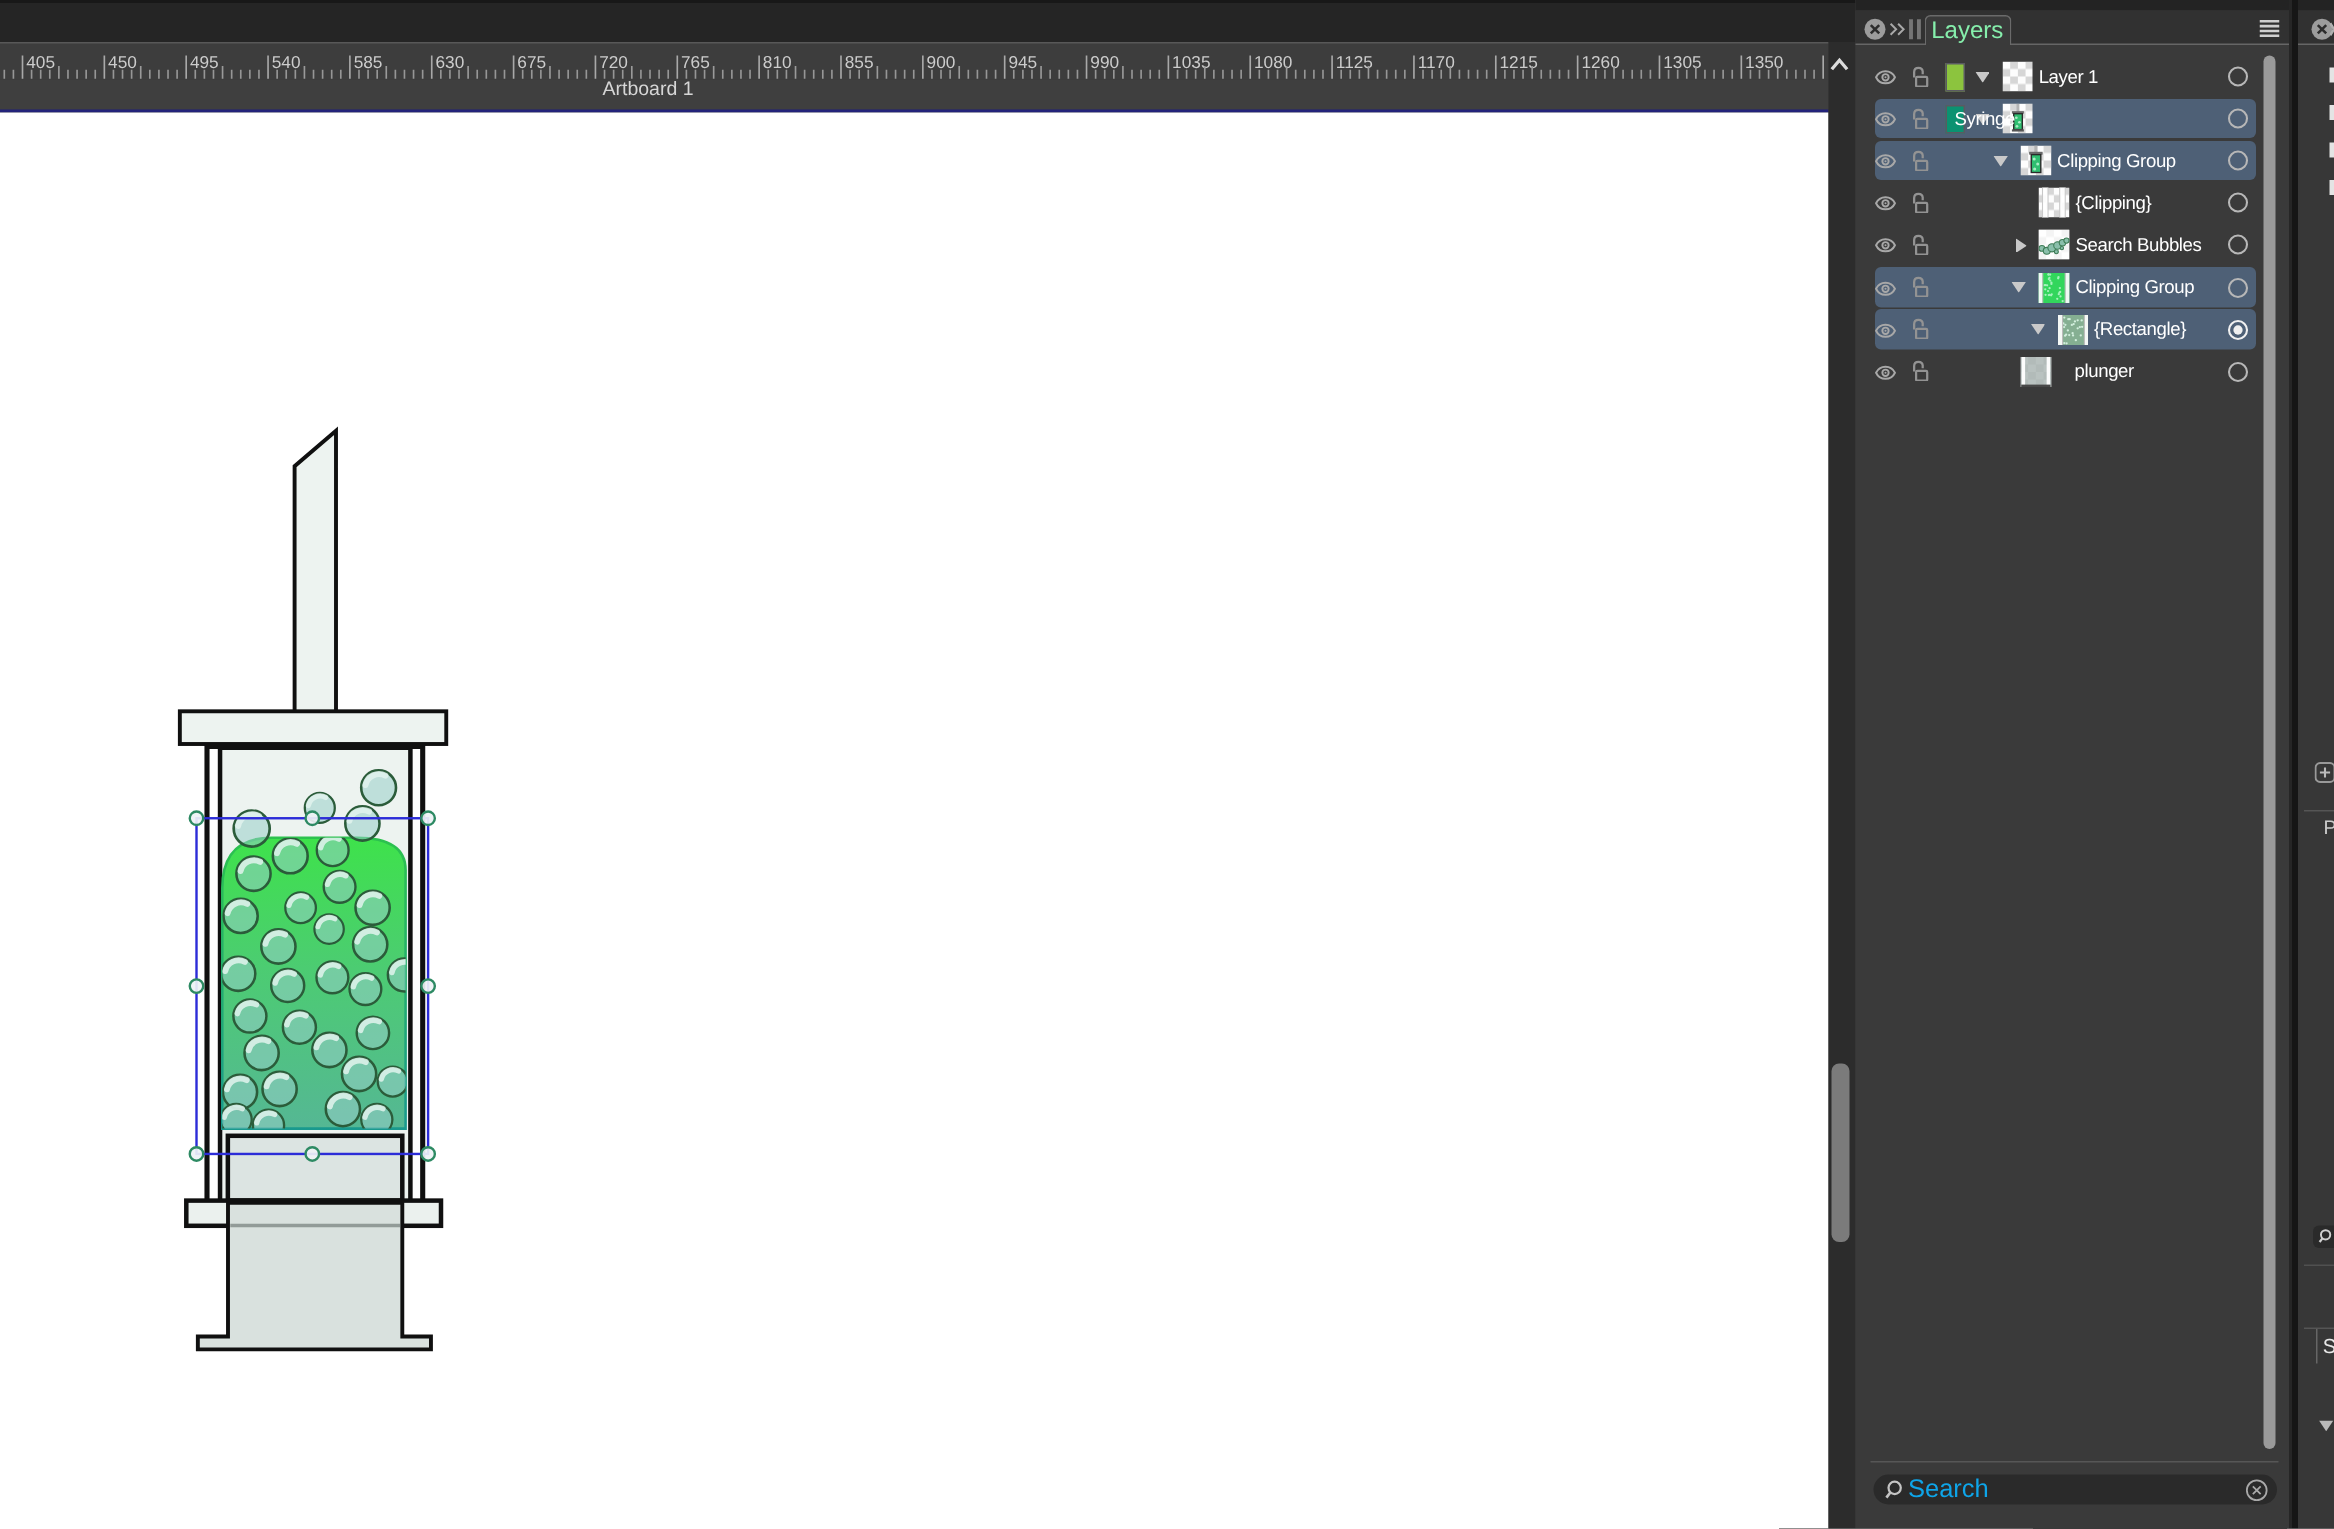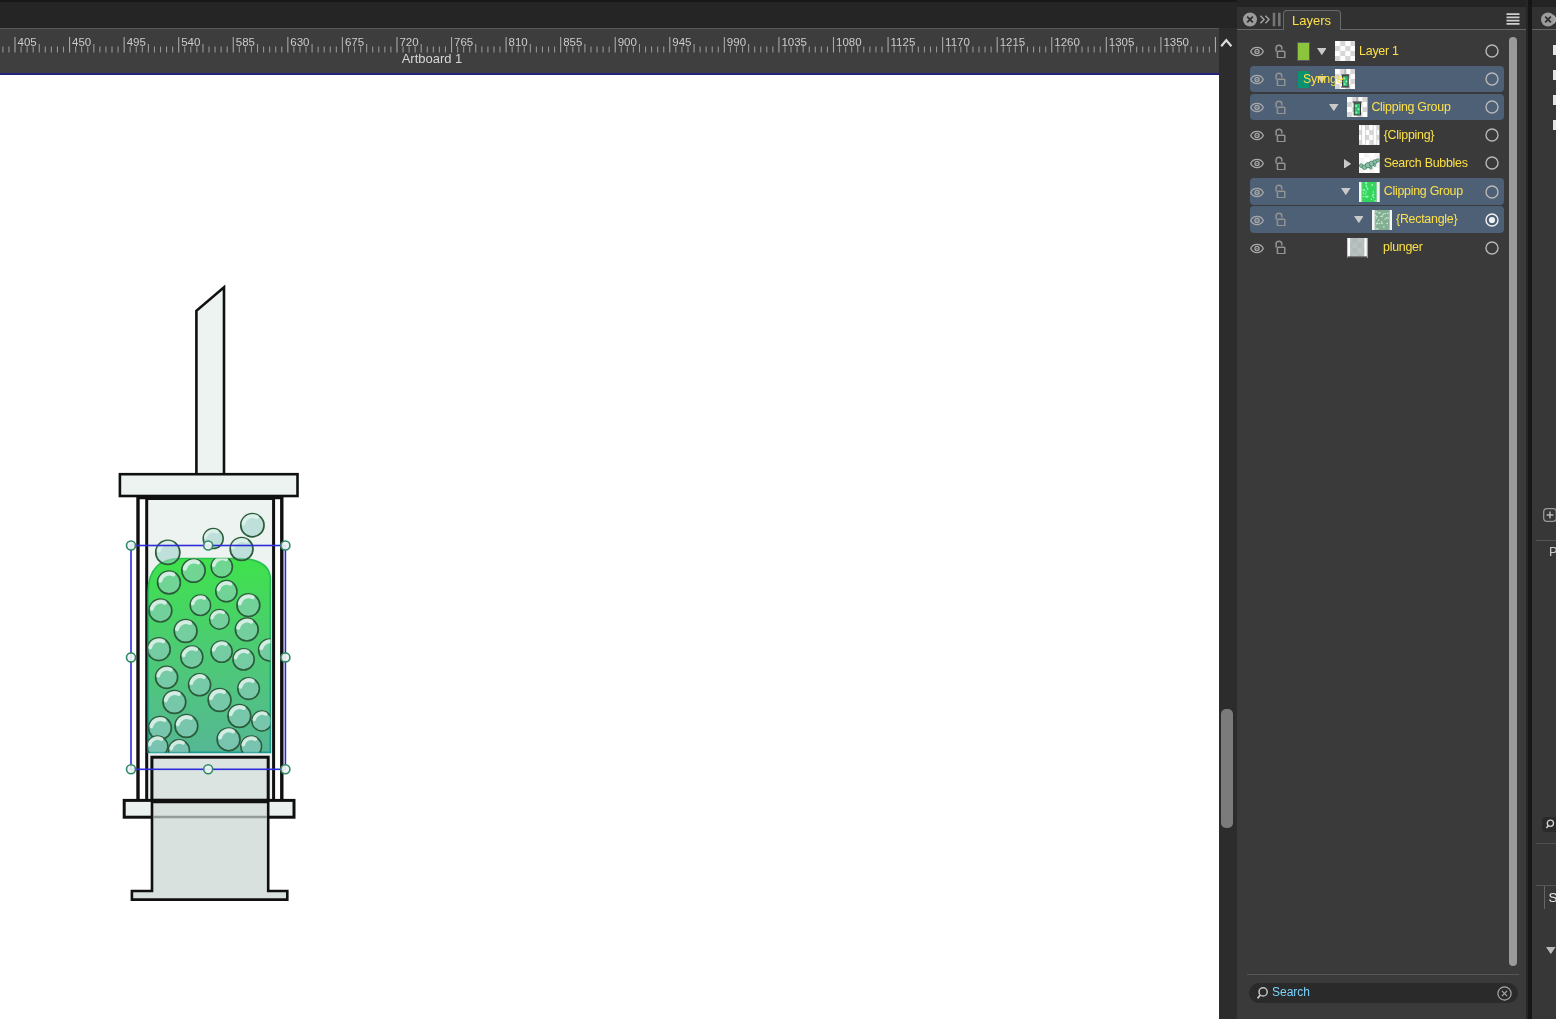--- a/index.html
+++ b/index.html
@@ -1,17 +1,17 @@
 <!DOCTYPE html>
 <html><head><meta charset="utf-8"><style>
 html,body{margin:0;padding:0;background:#3a3a3a;}
 *{box-sizing:border-box;}
 #app{position:relative;width:1556px;height:1019px;overflow:hidden;font-family:"Liberation Sans",sans-serif;}
 .abs{position:absolute;}
-.lbl{position:absolute;color:#fde047;font-size:12.4px;letter-spacing:-0.25px;line-height:27px;white-space:nowrap;}
+.lbl{position:absolute;color:#ffffff;font-size:12.4px;letter-spacing:-0.25px;line-height:27px;white-space:nowrap;}
 </style></head><body>
 <div id="app">
 
 <div class="abs" style="left:0;top:0;width:1237px;height:28px;background:#252525;border-top:2px solid #181818"></div>
 <div class="abs" style="left:0;top:28px;width:1219px;height:25px;background:#3d3d3d;border-top:1px solid #585858"></div>
 <div class="abs" style="left:0;top:53px;width:1219px;height:20px;background:#3f3f3f"></div>
 <div class="abs" style="left:0;top:73px;width:1219px;height:1.5px;background:#23237a"></div>
 <div class="abs" style="left:0;top:74.5px;width:1218.5px;height:944.5px;background:#ffffff"></div>
 <svg class="abs" style="left:0;top:0" width="1219" height="73" viewBox="0 0 1219 73">
 <line x1="2.87" y1="46.5" x2="2.87" y2="52.5" stroke="#969696" stroke-width="1.1"></line>
@@ -321,21 +321,21 @@
 <pattern id="chk" width="10" height="10" patternUnits="userSpaceOnUse">
 <rect width="10" height="10" fill="#fdfdfd"></rect>
           <rect x="5" width="5" height="5" fill="#d6d6d6"></rect>
           <rect y="5" width="5" height="5" fill="#d6d6d6"></rect>
 </pattern>
       </defs>
     </svg>
 <div class="abs" style="left:1237px;top:0;width:288.5px;height:1019px;background:#3a3a3a"></div>
 <div class="abs" style="left:1237px;top:0;width:288.5px;height:6.5px;background:#232323"></div>
 <div class="abs" style="left:1237px;top:6.5px;width:288.5px;height:23.5px;background:#313131;border-bottom:1px solid #666666"></div>
-<div class="abs" style="left:1282.5px;top:10px;width:58px;height:20px;background:#3a3a3a;border:1px solid #6a6a6a;border-bottom:none;border-radius:4px 4px 0 0;color:#fde047;font-size:13px;text-align:center;line-height:20px">Layers</div>
+<div class="abs" style="left:1282.5px;top:10px;width:58px;height:20px;background:#3a3a3a;border:1px solid #6a6a6a;border-bottom:none;border-radius:4px 4px 0 0;color:#86efac;font-size:16px;text-align:center;line-height:20px">Layers</div>
 <svg class="abs" style="left:1242px;top:11px" width="60" height="17" viewBox="0 0 60 17">
 <circle cx="8" cy="8.5" r="7" fill="#9c9c9c"></circle>
 <path d="M5.2,5.7 L10.8,11.3 M10.8,5.7 L5.2,11.3" stroke="#2c2c2c" stroke-width="1.7"></path>
 <path d="M18.4,4.8 L22.1,8.5 L18.4,12.2 M23.4,4.8 L27.1,8.5 L23.4,12.2" fill="none" stroke="#a8a8a8" stroke-width="1.3"></path>
 <path d="M32,1.8 V15.2 M37.3,1.8 V15.2" stroke="#757575" stroke-width="2.6"></path>
 </svg>
 <svg class="abs" style="left:1506px;top:13px" width="15" height="12" viewBox="0 0 15 12">
 <path d="M0.5,1.2 H13.5 M0.5,4.4 H13.5 M0.5,7.6 H13.5 M0.5,10.8 H13.5" stroke="#cfcfcf" stroke-width="1.7"></path>
 </svg>
 <svg class="abs" style="left:1250px;top:46.2px" width="14" height="11" viewBox="0 0 14 11">
@@ -583,21 +583,21 @@
     <svg class="abs" style="left:1485px;top:240.69px" width="14" height="14" viewBox="0 0 14 14">
       <circle cx="7" cy="7" r="6" fill="none" stroke="#b7b7b7" stroke-width="1.4"></circle>
     </svg>
 <div class="abs" style="left:1509px;top:37px;width:8px;height:929px;background:#9a9a9a;border-radius:4px"></div>
 <div class="abs" style="left:1247px;top:974.4px;width:272px;height:1px;background:#565656"></div>
 <div class="abs" style="left:1248.5px;top:983px;width:269.5px;height:19.8px;background:#2a2a2a;border-radius:10px"></div>
 <svg class="abs" style="left:1255px;top:984.5px" width="17" height="17" viewBox="0 0 17 17">
 <circle cx="8.1" cy="6.9" r="4.1" fill="none" stroke="#c4c4c4" stroke-width="1.5"></circle>
 <path d="M5.2,10 L2.6,13.4" stroke="#c4c4c4" stroke-width="1.8"></path>
     </svg>
-<div class="abs" style="left:1272px;top:983px;width:100px;height:19.8px;color:#7dd3fc;font-size:12px;line-height:19.8px">Search</div>
+<div class="abs" style="left:1272px;top:983px;width:100px;height:19.8px;color:#0ea5e9;font-size:17px;line-height:19.8px">Search</div>
 <svg class="abs" style="left:1497px;top:985.5px" width="15" height="15" viewBox="0 0 15 15">
 <circle cx="7.5" cy="7.5" r="6.6" fill="none" stroke="#a8a8a8" stroke-width="1.2"></circle>
 <path d="M4.9,4.9 L10.1,10.1 M10.1,4.9 L4.9,10.1" stroke="#a8a8a8" stroke-width="1.2"></path>
     </svg>
 <div class="abs" style="left:1525.5px;top:0;width:2.8px;height:1019px;background:#262626"></div>
 <div class="abs" style="left:1528.3px;top:0;width:3.7px;height:1019px;background:#161616"></div>
 <div class="abs" style="left:1532px;top:0;width:24px;height:1019px;background:#373737"></div>
 <div class="abs" style="left:1532px;top:0;width:24px;height:6.5px;background:#232323"></div>
 <div class="abs" style="left:1532px;top:6.5px;width:24px;height:23.5px;background:#313131;border-bottom:1px solid #666666"></div>
 <svg class="abs" style="left:1540px;top:11px" width="16" height="17" viewBox="0 0 16 17">

